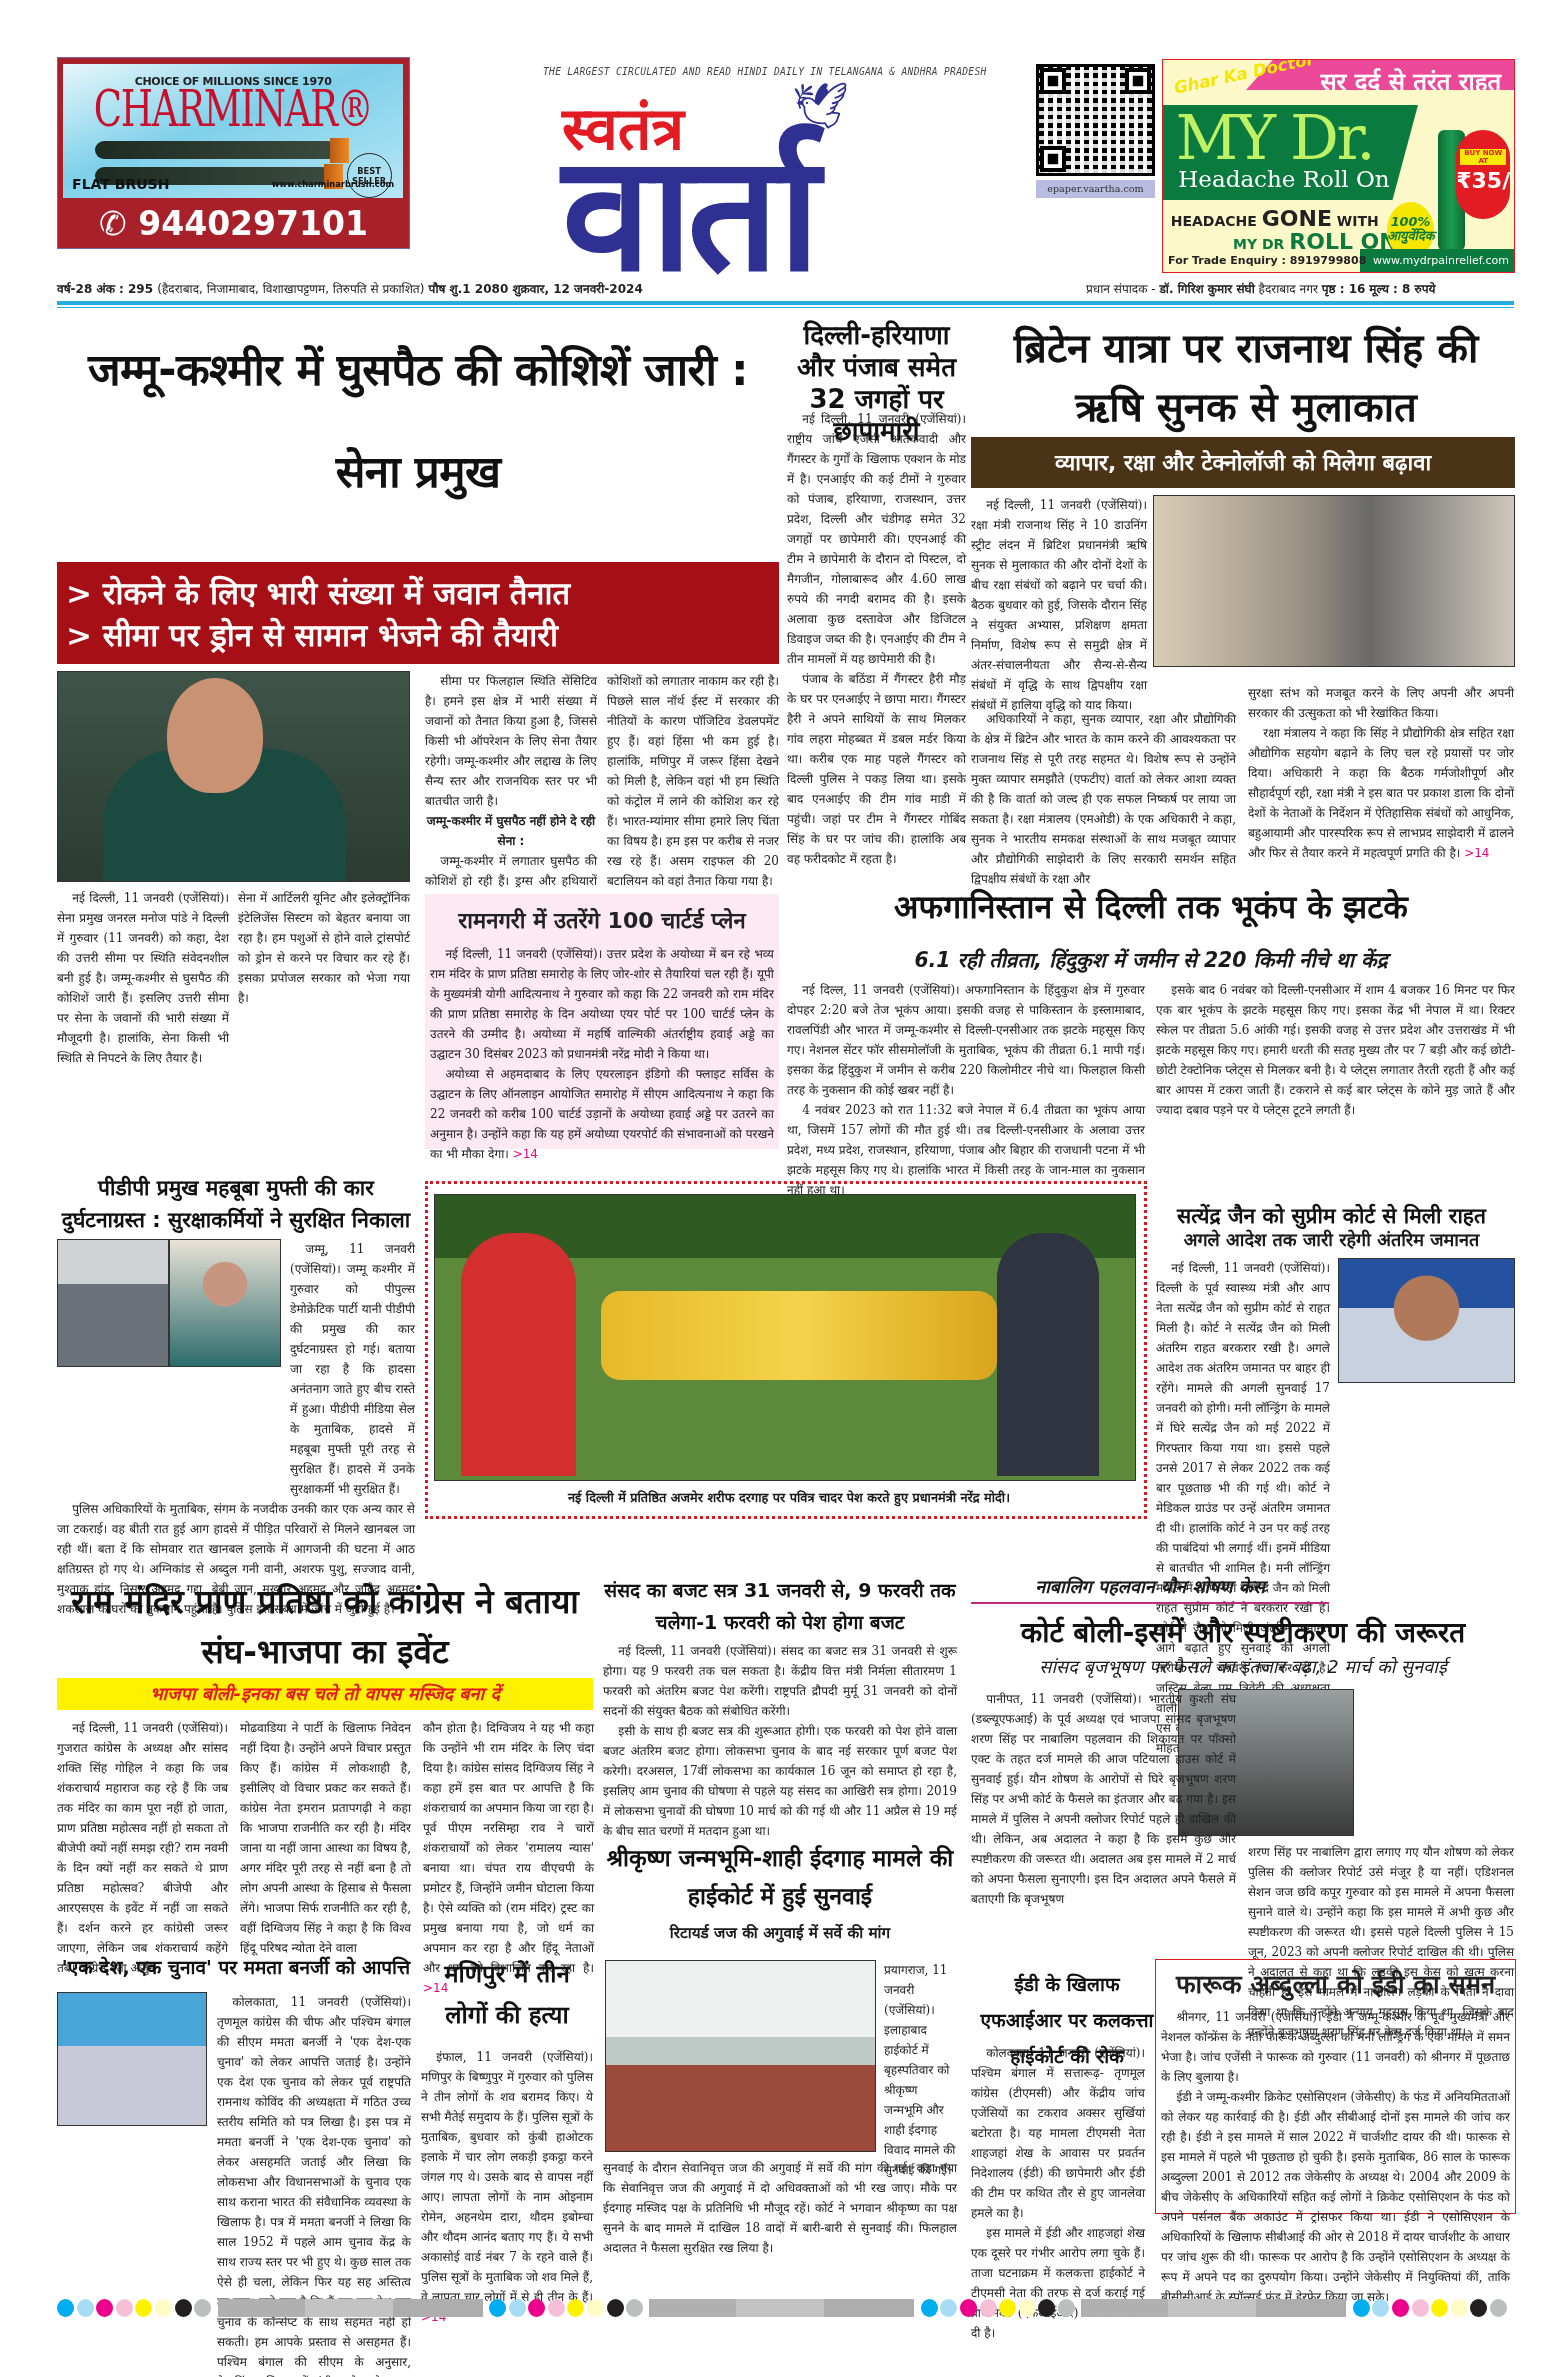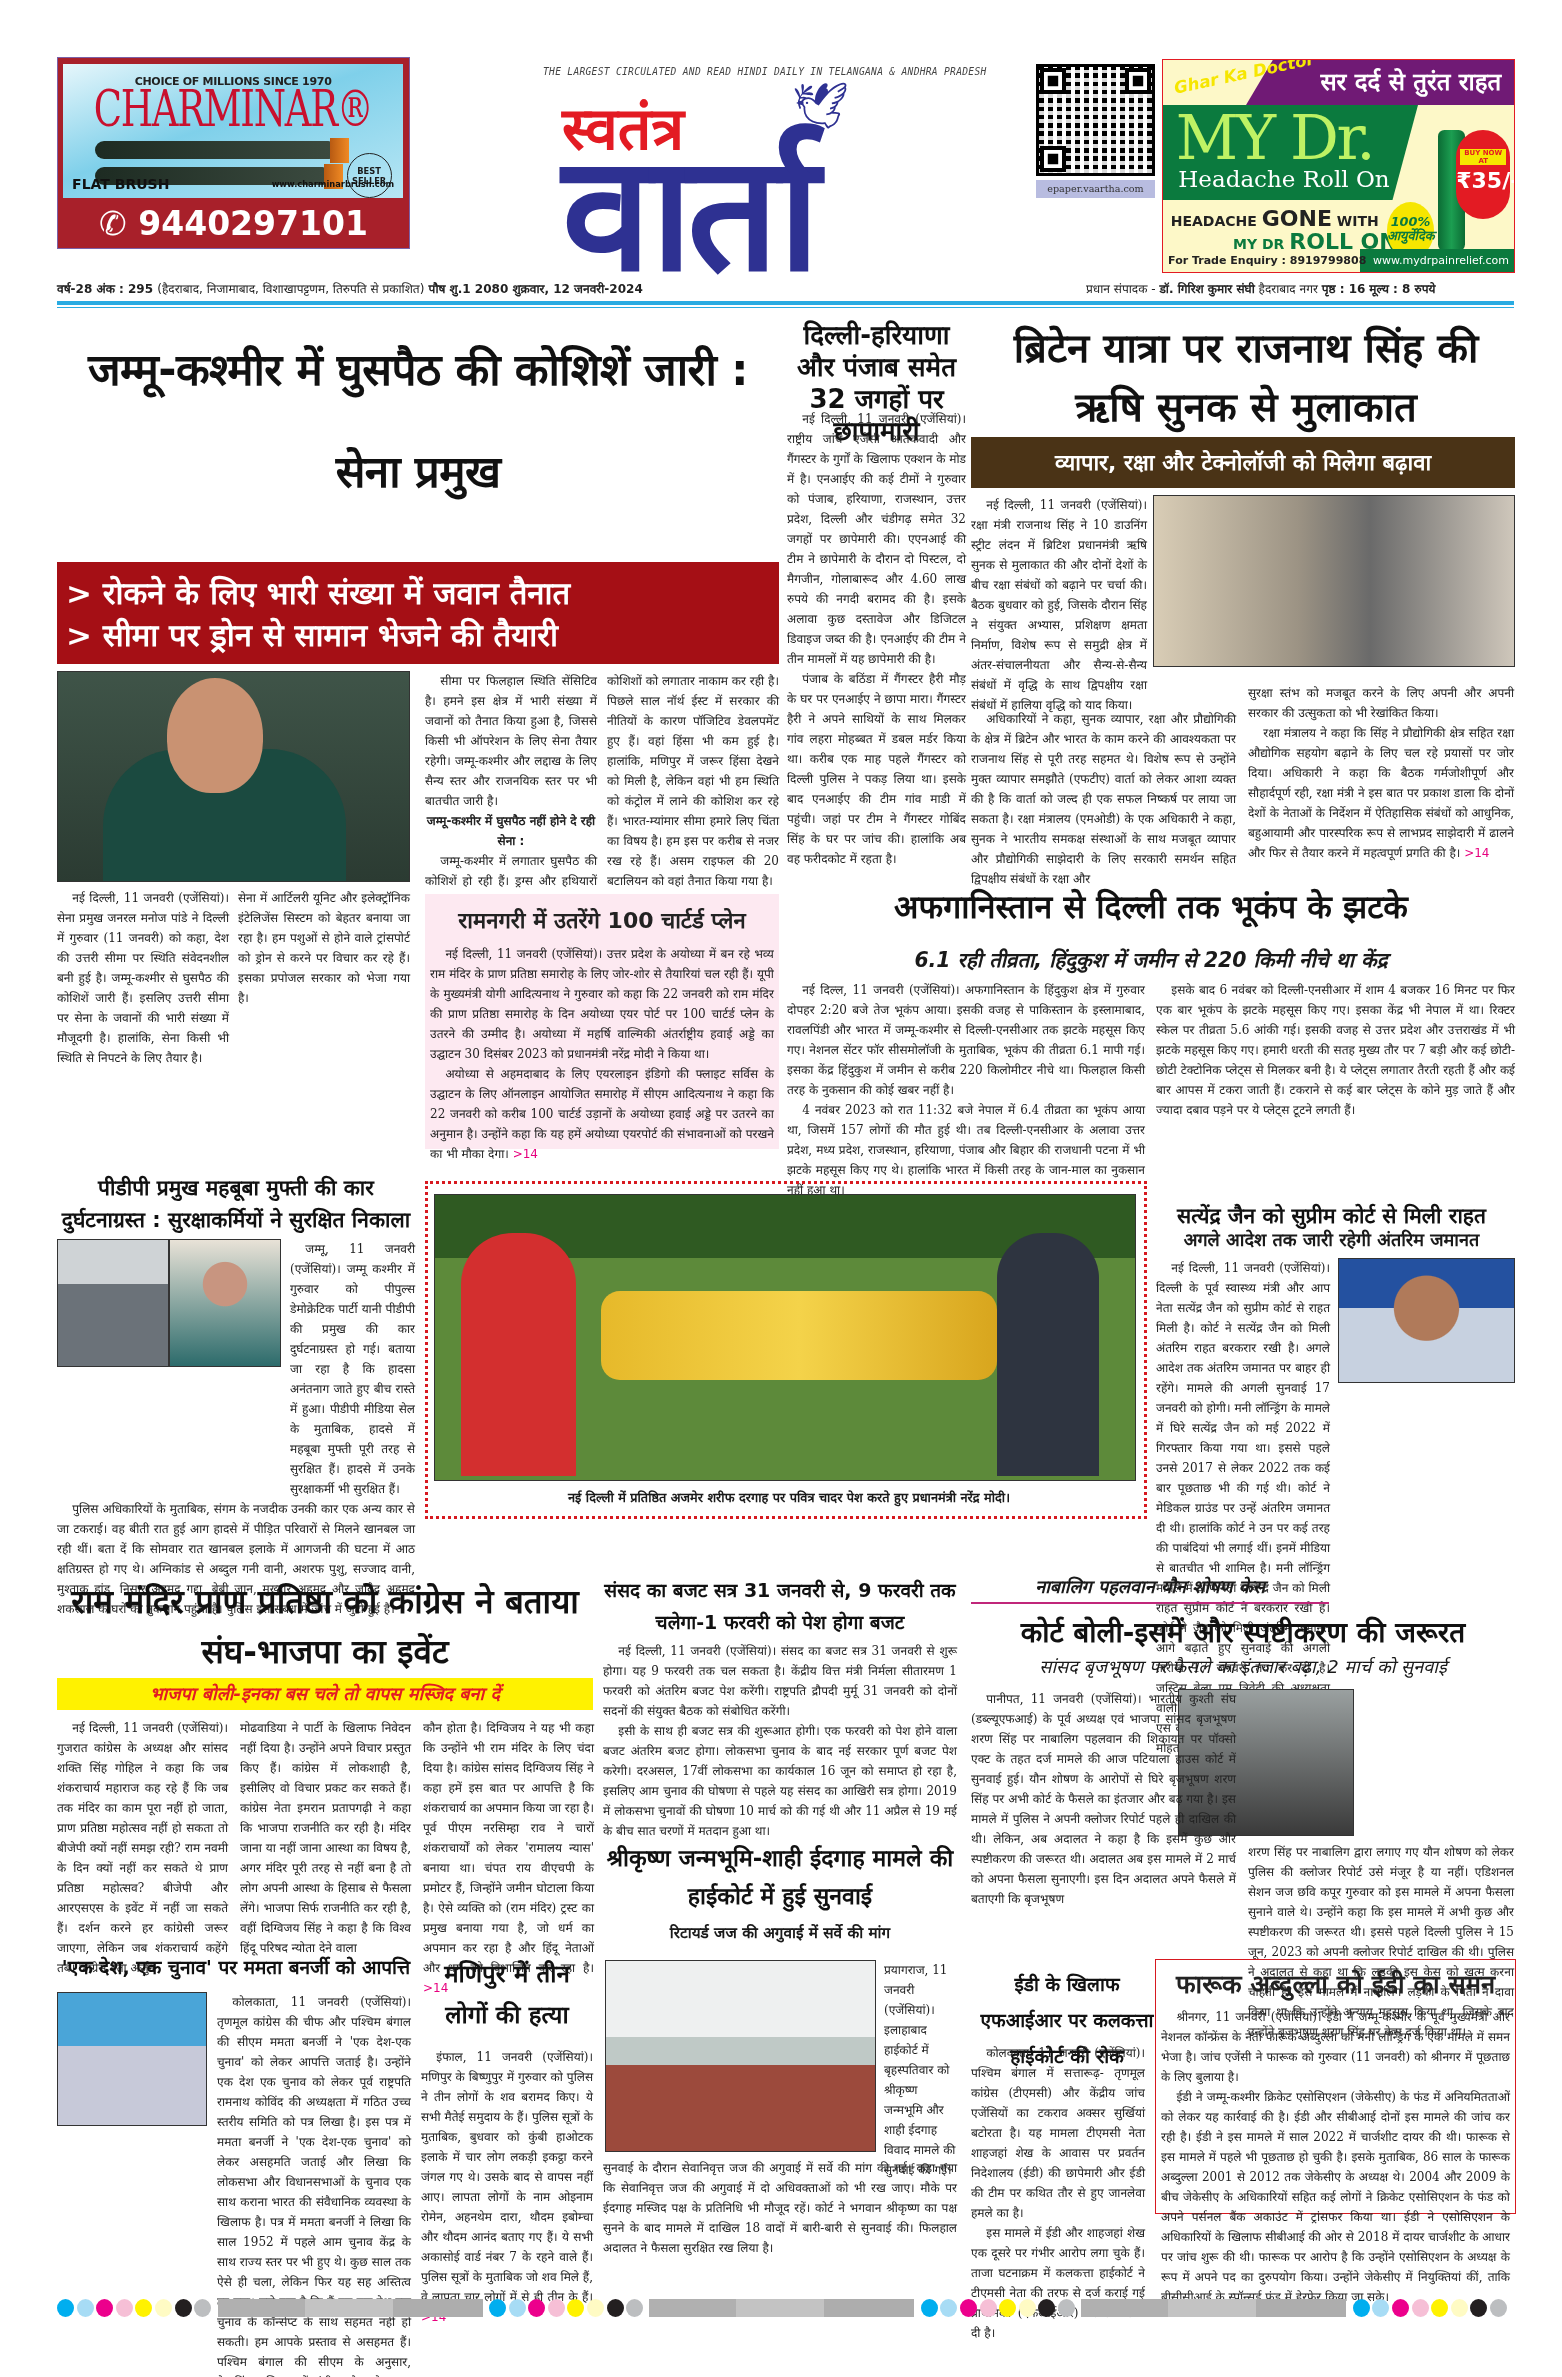--- a/index.html
+++ b/index.html
@@ -28,21 +28,21 @@
   .logo-big { left: 562px; top: 134px; font: bold 160px "DejaVu Sans", sans-serif; color: #2e3192; line-height: 1; letter-spacing: -5.1px; }
   .logo-bird { left: 792px; top: 79px; font-size: 45px; color: #2e3192; }
   .qr { left: 1036px; top: 64px; width: 119px; height: 112px; background:
         repeating-linear-gradient(90deg, #000 0 5.1px, #fff 5.1px 9px),
         #000; border: 3.8px solid #000; }
   .qr::before { content:""; position:absolute; inset:0; background: repeating-linear-gradient(0deg, rgba(255,255,255,0.85) 0 3.8px, transparent 3.8px 8.3px); }
   .qr-corner { position: absolute; width: 25.5px; height: 25.5px; border: 4.5px solid #000; background: #fff; box-shadow: inset 0 0 0 3.8px #fff, inset 0 0 0 9px #000; }
   .qr-url { left: 1036px; top: 180px; width: 119px; height: 18px; background: #b8bce0; font: 9.6px "DejaVu Serif", serif; color: #333; text-align: center; line-height: 18px; }
 
   .ad-mydr { left: 1162px; top: 59px; width: 353px; height: 214px; background: #fdf8c8; border: 1.9px solid #e31b23; overflow: hidden; }
-  .ad-mydr .red { position: absolute; right: 0; top: 0; width: 268px; height: 45px; background: #701a75; clip-path: polygon(10% 0, 100% 0, 100% 100%, 0 100%); font: bold 24px "DejaVu Sans", sans-serif; color: #fff; text-align: right; padding-right: 12.8px; line-height: 45px; }
+  .ad-mydr .red { position: absolute; right: 0; top: 0; width: 268px; height: 30px; background: #ec4899; clip-path: polygon(10% 0, 100% 0, 100% 100%, 0 100%); font: bold 24px "DejaVu Sans", sans-serif; color: #fff; text-align: right; padding-right: 12.8px; line-height: 45px; }
   .ad-mydr .green { position: absolute; left: 0; top: 45px; width: 255px; height: 95px; background: #0b7a3e; clip-path: polygon(0 0, 100% 0, 90% 100%, 0 100%); }
   .ad-mydr .ghar { position: absolute; left: 10.2px; top: 6.4px; font: bold italic 16.6px "DejaVu Sans", sans-serif; color: #f6e600; transform: rotate(-12deg); line-height: 16.6px; }
   .ad-mydr .mydr { position: absolute; left: 12.8px; top: 43px; font: 61px "DejaVu Serif", serif; color: #bef264; letter-spacing: -2.6px; }
   .ad-mydr .roll { position: absolute; left: 15.3px; top: 106px; font: 23px "DejaVu Serif", serif; color: #fff; }
   .ad-mydr .gone { position: absolute; left: 7.7px; top: 146px; font: bold 14px "DejaVu Sans", sans-serif; color: #222; }
   .ad-mydr .gone b { font-size: 22px; }
   .ad-mydr .mydrroll { position: absolute; left: 70px; top: 169px; font: bold 14px "DejaVu Sans", sans-serif; color: #0b7a3e; }
   .ad-mydr .mydrroll b { font-size: 22px; }
   .ad-mydr .pct { position: absolute; left: 224px; top: 142px; width: 47px; height: 57px; border-radius: 50%; background: #f6e600; font: bold italic 12.8px "DejaVu Sans", sans-serif; color: #0b7a3e; text-align: center; padding-top: 12.8px; line-height: 14px; }
   .ad-mydr .bottle { position: absolute; left: 275px; top: 70px; width: 27px; height: 121px; background: linear-gradient(90deg, #0b6b34, #1c9e51, #0b6b34); border-radius: 6.4px; }

